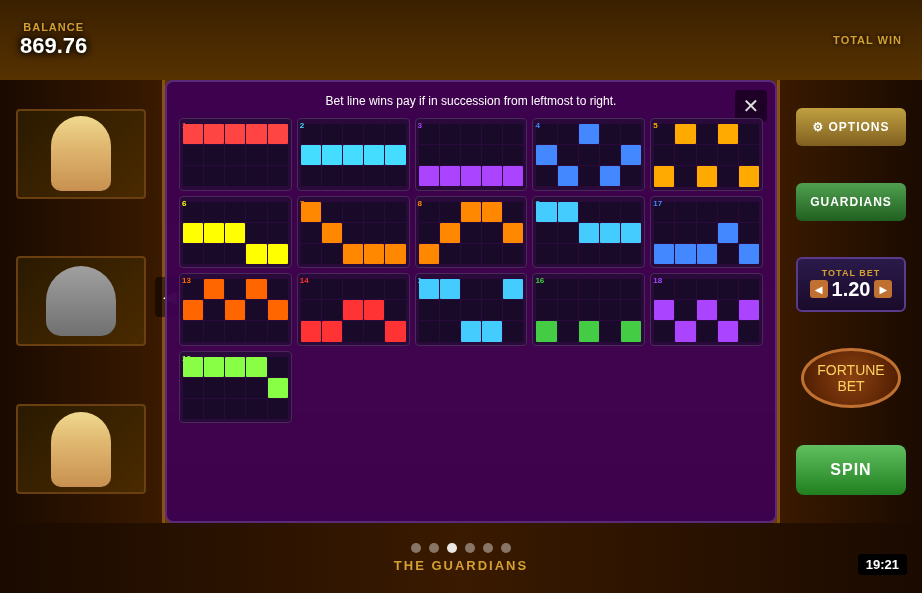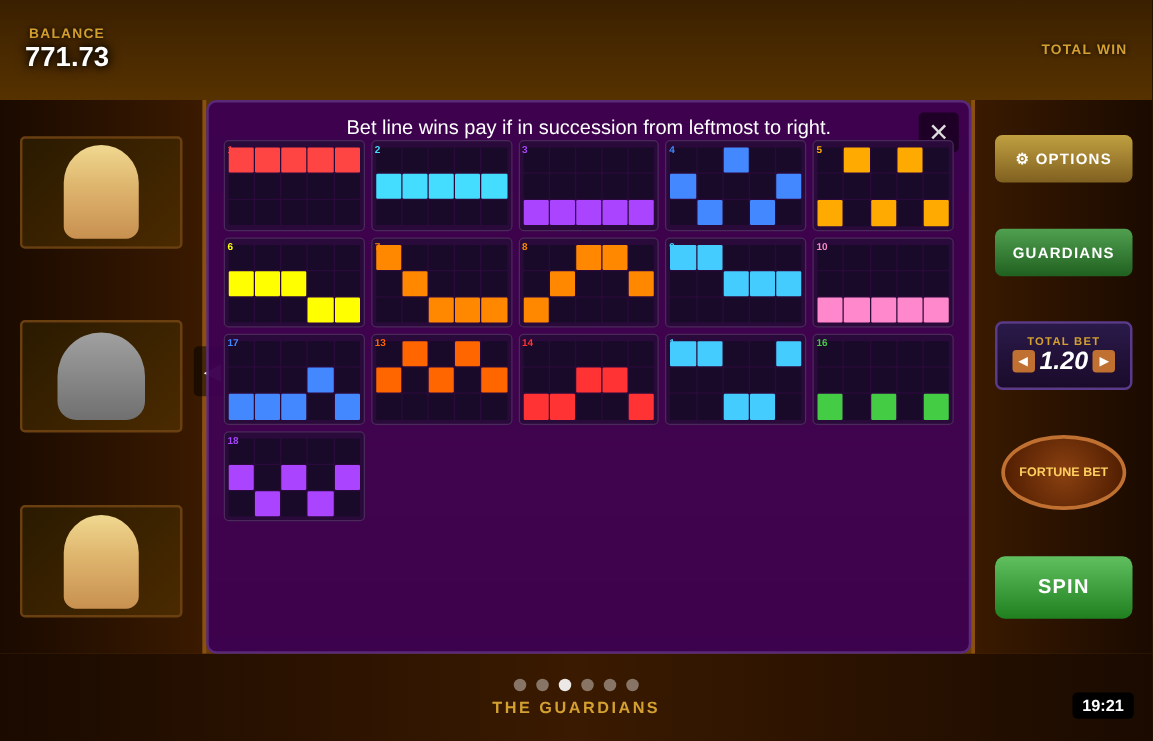--- a/index.html
+++ b/index.html
@@ -164,34 +164,32 @@
     .total-bet-label {
       color: #d4a030;
       font-size: 9px;
       font-weight: bold;
       letter-spacing: 1px;
     }
     .total-bet-value {
       color: #ffffff;
       font-size: 20px;
       font-weight: bold;
-      font-style: italic;
     }
     .fortune-badge {
       width: 100px;
       height: 60px;
       background: radial-gradient(circle, #8a4010, #4a1a00);
       border-radius: 50%;
       border: 3px solid #c07030;
       display: flex;
       align-items: center;
-      justify-content: center;
-      font-size: 10px;
+      font-size: 14px;
       color: #ffd060;
-      font-weight: bold;
+      font-weight: normal;
       text-align: center;
     }
     .spin-btn {
       width: 110px;
       height: 50px;
       background: linear-gradient(180deg, #60c060, #208020);
       color: #fff;
       font-size: 16px;
       border-radius: 8px;
     }
@@ -266,22 +264,23 @@
       border-radius: 8px;
       z-index: 20;
       display: flex;
       flex-direction: column;
       align-items: center;
       padding: 12px;
       overflow: hidden;
     }
     .modal-title {
       color: #ffffff;
-      font-size: 16px;
+      font-size: 12px;
       text-align: center;
+      margin-bottom: 10px;
     }
     .close-btn {
       position: absolute;
       top: 8px;
       right: 8px;
       width: 32px;
       height: 32px;
       background: rgba(0,0,0,0.5);
       border: none;
       color: #ddd;
@@ -330,21 +329,21 @@
     }
   </style>
 </head>
 <body>
 
 <div class="game-bg"></div>
 
 <div class="top-bar">
   <div class="balance-section">
     <span class="section-label">BALANCE</span>
-    <span class="section-value">771.73</span>
+    <span class="section-value">869.76</span>
   </div>
   <div class="totalwin-section">
     <span class="section-label">TOTAL WIN</span>
     <span class="section-value"></span>
   </div>
 </div>
 
 <div class="left-side">
   <div class="char-slot">
     <div class="char-figure"></div>
@@ -554,40 +553,20 @@
           <div class="mg-cell" style="background: rgb(68, 204, 255);"></div>
           <div class="mg-cell" style="background: rgb(68, 204, 255);"></div>
           <div class="mg-cell"></div>
           <div class="mg-cell"></div>
           <div class="mg-cell"></div>
           <div class="mg-cell"></div>
           <div class="mg-cell"></div>
         </div>
       </div>
       <div class="payline-card">
-        <span class="payline-number" style="color: rgb(255, 136, 204);">10</span>
-        <div class="mini-grid">
-          <div class="mg-cell"></div>
-          <div class="mg-cell"></div>
-          <div class="mg-cell"></div>
-          <div class="mg-cell"></div>
-          <div class="mg-cell"></div>
-          <div class="mg-cell"></div>
-          <div class="mg-cell"></div>
-          <div class="mg-cell"></div>
-          <div class="mg-cell"></div>
-          <div class="mg-cell"></div>
-          <div class="mg-cell" style="background: rgb(255, 136, 204);"></div>
-          <div class="mg-cell" style="background: rgb(255, 136, 204);"></div>
-          <div class="mg-cell" style="background: rgb(255, 136, 204);"></div>
-          <div class="mg-cell" style="background: rgb(255, 136, 204);"></div>
-          <div class="mg-cell" style="background: rgb(255, 136, 204);"></div>
-        </div>
-      </div>
-      <div class="payline-card">
         <span class="payline-number" style="color: rgb(68, 136, 255);">17</span>
         <div class="mini-grid">
           <div class="mg-cell"></div>
           <div class="mg-cell"></div>
           <div class="mg-cell"></div>
           <div class="mg-cell"></div>
           <div class="mg-cell"></div>
           <div class="mg-cell"></div>
           <div class="mg-cell"></div>
           <div class="mg-cell"></div>
@@ -690,20 +669,40 @@
           <div class="mg-cell"></div>
           <div class="mg-cell" style="background: rgb(170, 68, 255);"></div>
           <div class="mg-cell"></div>
           <div class="mg-cell" style="background: rgb(170, 68, 255);"></div>
           <div class="mg-cell"></div>
           <div class="mg-cell" style="background: rgb(170, 68, 255);"></div>
           <div class="mg-cell"></div>
           <div class="mg-cell" style="background: rgb(170, 68, 255);"></div>
           <div class="mg-cell"></div>
           <div class="mg-cell" style="background: rgb(170, 68, 255);"></div>
+          <div class="mg-cell"></div>
+        </div>
+      </div>
+      <div class="payline-card">
+        <span class="payline-number" style="color: rgb(136, 255, 68);">19</span>
+        <div class="mini-grid">
+          <div class="mg-cell" style="background: rgb(136, 255, 68);"></div>
+          <div class="mg-cell" style="background: rgb(136, 255, 68);"></div>
+          <div class="mg-cell" style="background: rgb(136, 255, 68);"></div>
+          <div class="mg-cell" style="background: rgb(136, 255, 68);"></div>
+          <div class="mg-cell"></div>
+          <div class="mg-cell"></div>
+          <div class="mg-cell"></div>
+          <div class="mg-cell"></div>
+          <div class="mg-cell"></div>
+          <div class="mg-cell" style="background: rgb(136, 255, 68);"></div>
+          <div class="mg-cell"></div>
+          <div class="mg-cell"></div>
+          <div class="mg-cell"></div>
+          <div class="mg-cell"></div>
           <div class="mg-cell"></div>
         </div>
       </div>
     </div>
 </div>
 
 <div class="bottom-bar">
   <div class="page-dots" id="pagination-dots">
       <div class="dot"></div>
       <div class="dot"></div>

